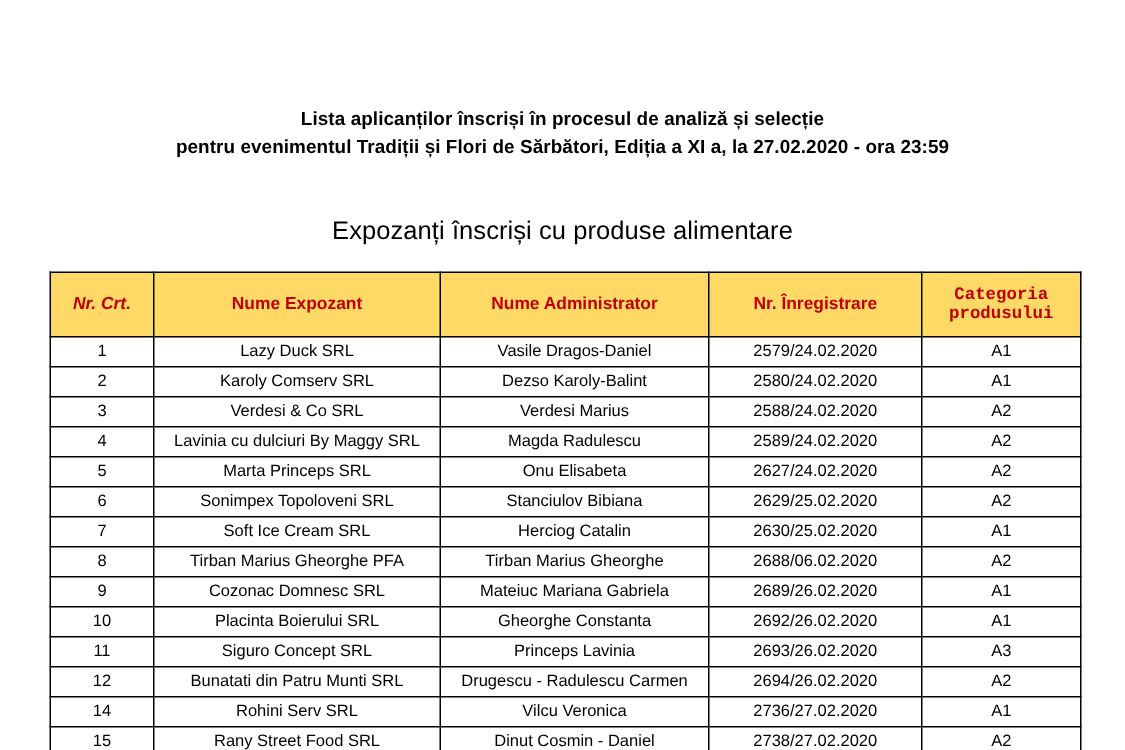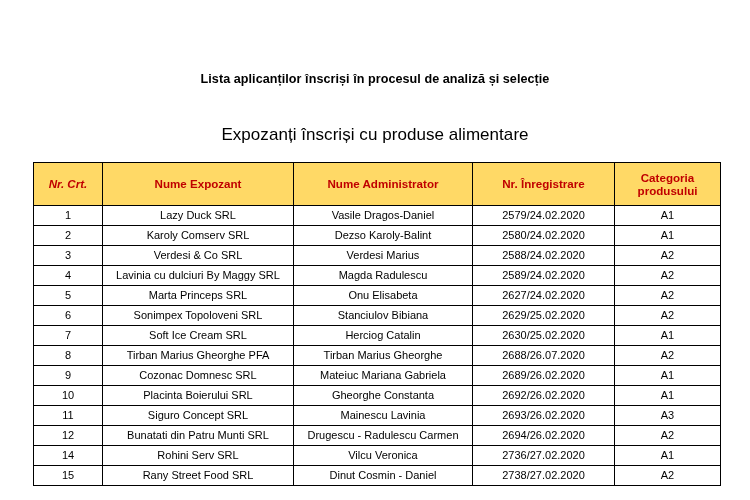--- a/index.html
+++ b/index.html
@@ -66,30 +66,31 @@
   }
   td.c0 { width: 62px; }
   td.c1 { width: 184px; }
   td.c2 { width: 172px; }
   td.c3 { width: 135px; margin-left: 12px; }
   td.c4 { width: 99px; }
   th.c0 { width: 62px; font-style: italic; }
   th.c1 { width: 184px; }
   th.c2 { width: 172px; }
   th.c3 { width: 135px; }
-  th.c4 { width: 99px; }
+  th.c4 { width: 99px; font-family: Liberation Mono, monospace; }
   .tall td { height: 34px; }
 </style>
 </head>
 <body>
 
 <div class="page">
 
   <div class="title-block">
     <div class="title-line">Lista aplicanților înscriși în procesul de analiză și selecție</div>
+    <div class="title-line">pentru evenimentul Tradiții și Flori de Sărbători, Ediția a XI a, la 27.02.2020 - ora 23:59</div>
   </div>
 
   <div class="subtitle">Expozanți înscriși cu produse alimentare</div>
 
   <table class="exhibitors">
     <thead>
       <tr>
         <th class="c0">Nr. Crt.</th>
         <th class="c1">Nume Expozant</th>
         <th class="c2">Nume Administrator</th>
@@ -144,41 +145,41 @@
         <td class="c0">7</td>
         <td class="c1">Soft Ice Cream SRL</td>
         <td class="c2">Herciog Catalin</td>
         <td class="c3">2630/25.02.2020</td>
         <td class="c4">A1</td>
       </tr>
       <tr class="tall">
         <td class="c0">8</td>
         <td class="c1">Tirban Marius Gheorghe PFA</td>
         <td class="c2">Tirban Marius Gheorghe</td>
-        <td class="c3">2688/26.07.2020</td>
+        <td class="c3">2688/06.02.2020</td>
         <td class="c4">A2</td>
       </tr>
       <tr>
         <td class="c0">9</td>
         <td class="c1">Cozonac Domnesc SRL</td>
         <td class="c2">Mateiuc Mariana Gabriela</td>
         <td class="c3">2689/26.02.2020</td>
         <td class="c4">A1</td>
       </tr>
       <tr>
         <td class="c0">10</td>
         <td class="c1">Placinta Boierului SRL</td>
         <td class="c2">Gheorghe Constanta</td>
         <td class="c3">2692/26.02.2020</td>
         <td class="c4">A1</td>
       </tr>
       <tr>
         <td class="c0">11</td>
         <td class="c1">Siguro Concept SRL</td>
-        <td class="c2">Mainescu Lavinia</td>
+        <td class="c2">Princeps Lavinia</td>
         <td class="c3">2693/26.02.2020</td>
         <td class="c4">A3</td>
       </tr>
       <tr class="tall">
         <td class="c0">12</td>
         <td class="c1">Bunatati din Patru Munti SRL</td>
         <td class="c2">Drugescu - Radulescu Carmen</td>
         <td class="c3">2694/26.02.2020</td>
         <td class="c4">A2</td>
       </tr>

